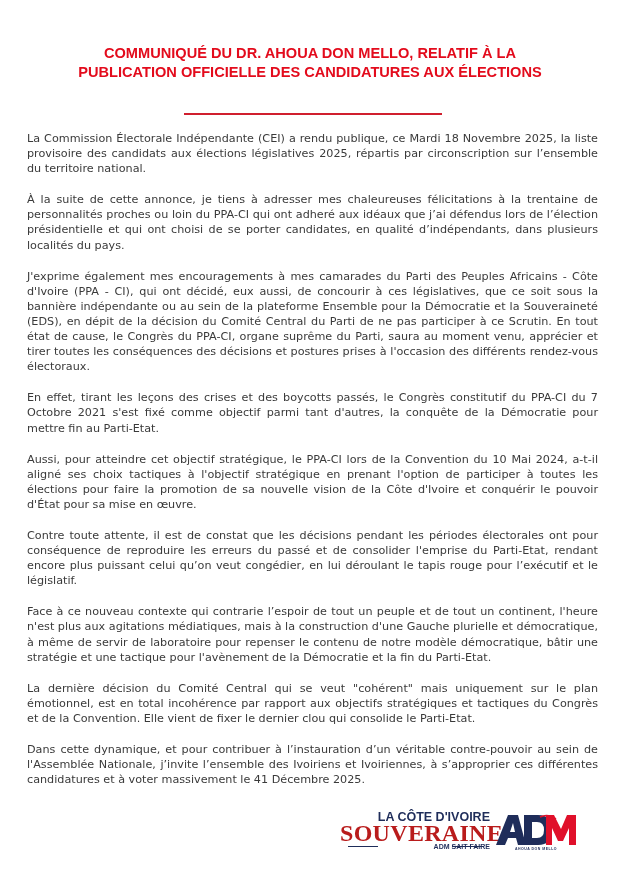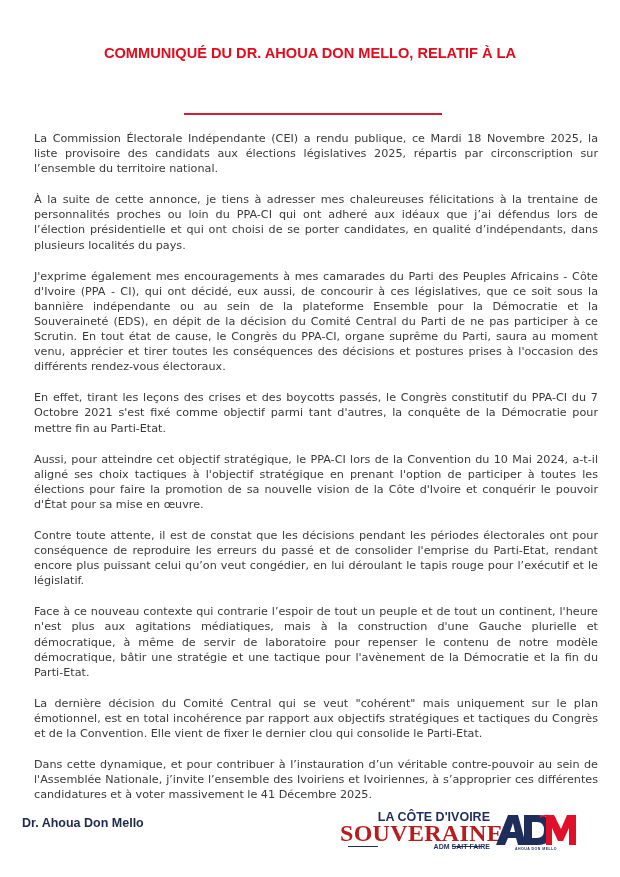--- a/index.html
+++ b/index.html
@@ -15,21 +15,21 @@
   .title span { display: block; white-space: nowrap; }
   .title-rule {
     position: absolute; left: 184px; top: 97px; width: 258px; height: 1.5px;
     background: #d01f2e;
   }
   .body {
     position: absolute; left: 22px; top: 115px; width: 576px;
     font-family: "DejaVu Sans", sans-serif; font-size: 11.2px; line-height: 15.1px;
     color: #3a3a3a; text-align: justify;
   }
-  .body p { margin: 0 0 16px 12px; }
+  .body p { margin: 0 0 16px 5px; }
   .signature {
     position: absolute; left: 22px; top: 795px;
     font-family: "DejaVu Sans", sans-serif;
   }
   .sig-place { font-size: 13.5px; color: #3d3d3d; line-height: 18px; font-weight: 300; }
   .sig-name { font-size: 12.5px; color: #1e2a4a; font-weight: 700; line-height: 18px; margin-top: 3px; font-family: "Liberation Sans", sans-serif; }
   .logo-block {
     position: absolute; left: 340px; top: 795px; width: 250px; height: 44px;
   }
   .slogan {
@@ -50,37 +50,37 @@
     font-family: "Liberation Sans", sans-serif; font-size: 3.5px; color: #1f2d5a; font-weight: 700; letter-spacing: 0.5px;
   }
 </style>
 </head>
 <body>
 
 <div class="page">
 
   <div class="title">
     <span>COMMUNIQUÉ DU DR. AHOUA DON MELLO, RELATIF À LA</span>
+    <span>PUBLICATION OFFICIELLE DES CANDIDATURES AUX ÉLECTIONS</span>
   </div>
   <div class="title-rule"></div>
 
   <div class="body">
     <p>La Commission Électorale Indépendante (CEI) a rendu publique, ce Mardi 18 Novembre 2025, la liste provisoire des candidats aux élections législatives 2025, répartis par circonscription sur l’ensemble du territoire national.</p>
     <p>À la suite de cette annonce, je tiens à adresser mes chaleureuses félicitations à la trentaine de personnalités proches ou loin du PPA-CI qui ont adheré aux idéaux  que j’ai défendus lors de l’élection présidentielle et qui ont choisi de se porter candidates, en qualité d’indépendants, dans plusieurs localités du pays.</p>
     <p>J'exprime également mes encouragements à mes camarades du Parti des Peuples Africains - Côte d'Ivoire (PPA - CI), qui ont décidé, eux aussi, de concourir à ces législatives, que ce soit sous la bannière indépendante ou au sein de la plateforme Ensemble pour la Démocratie et la Souveraineté (EDS), en dépit de la décision du Comité Central du Parti de ne pas participer à ce Scrutin. En tout état de cause, le Congrès du PPA-CI, organe suprême du Parti, saura au moment venu, apprécier et tirer toutes les conséquences des décisions et postures prises à l'occasion des différents rendez-vous électoraux.</p>
     <p>En effet, tirant les leçons des crises et des boycotts passés, le Congrès constitutif du PPA-CI du 7 Octobre 2021 s'est fixé comme objectif parmi tant d'autres, la conquête de la Démocratie pour mettre fin au Parti-Etat.</p>
     <p>Aussi, pour atteindre cet objectif stratégique, le PPA-CI lors de la Convention du 10 Mai 2024, a-t-il aligné ses choix tactiques à l'objectif stratégique en prenant l'option de participer à toutes les élections pour faire la promotion de sa nouvelle vision de la Côte d'Ivoire et  conquérir le pouvoir d'État pour sa mise en œuvre.</p>
     <p>Contre toute attente, il est de constat que les décisions pendant les périodes électorales ont pour conséquence de reproduire les erreurs du passé et de consolider l'emprise du Parti-Etat, rendant encore plus puissant celui qu’on veut congédier, en lui déroulant le tapis rouge pour l’exécutif et le législatif.</p>
     <p>Face à ce nouveau contexte qui contrarie l’espoir de tout un peuple et de tout un continent, l'heure n'est plus aux agitations médiatiques, mais à la construction d'une Gauche plurielle et démocratique, à même de servir de laboratoire pour repenser le contenu de notre modèle démocratique, bâtir une stratégie et une tactique pour l'avènement de la  Démocratie et la fin du Parti-Etat.</p>
     <p>La dernière décision du Comité Central qui se veut "cohérent" mais uniquement sur le plan émotionnel, est en total incohérence par rapport aux objectifs stratégiques et tactiques du Congrès et de la Convention. Elle vient de fixer le dernier clou qui consolide le Parti-Etat.</p>
     <p>Dans cette dynamique, et pour contribuer à l’instauration d’un véritable contre-pouvoir au sein de l'Assemblée Nationale, j’invite l’ensemble des Ivoiriens et Ivoiriennes, à s’approprier ces différentes candidatures et à voter massivement le 41 Décembre 2025.</p>
   </div>
 
   <div class="signature">
-    <div class="sig-name">Dr. Ahoua Don Mello</div>
   </div>
 
   <div class="logo-block">
     <div class="slogan">
       <div class="slogan-l1">LA CÔTE D'IVOIRE</div>
       <div class="slogan-l2">SOUVERAINE</div>
       <div class="slogan-l3">ADM SAIT FAIRE</div>
     </div>
     <div class="adm-logo">
       <svg width="84" height="36" viewBox="0 0 84 36">

